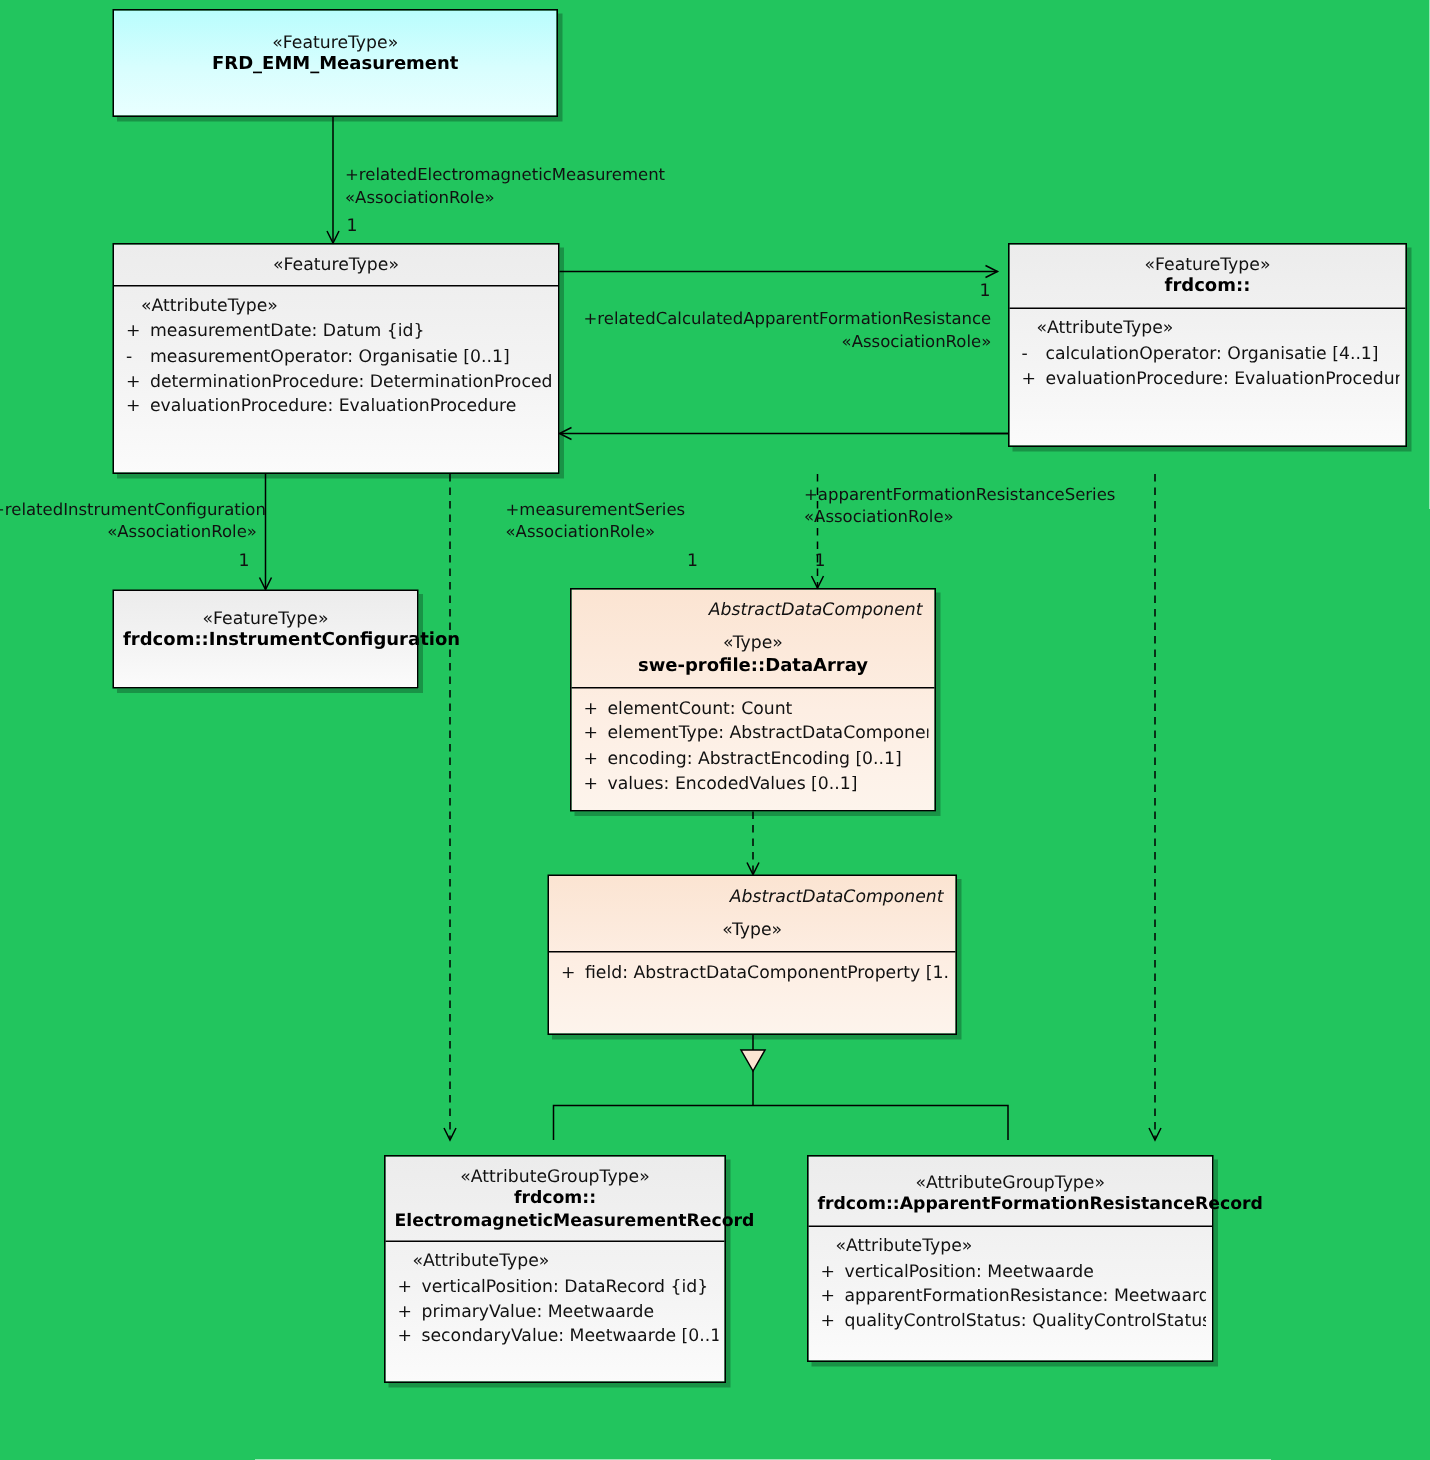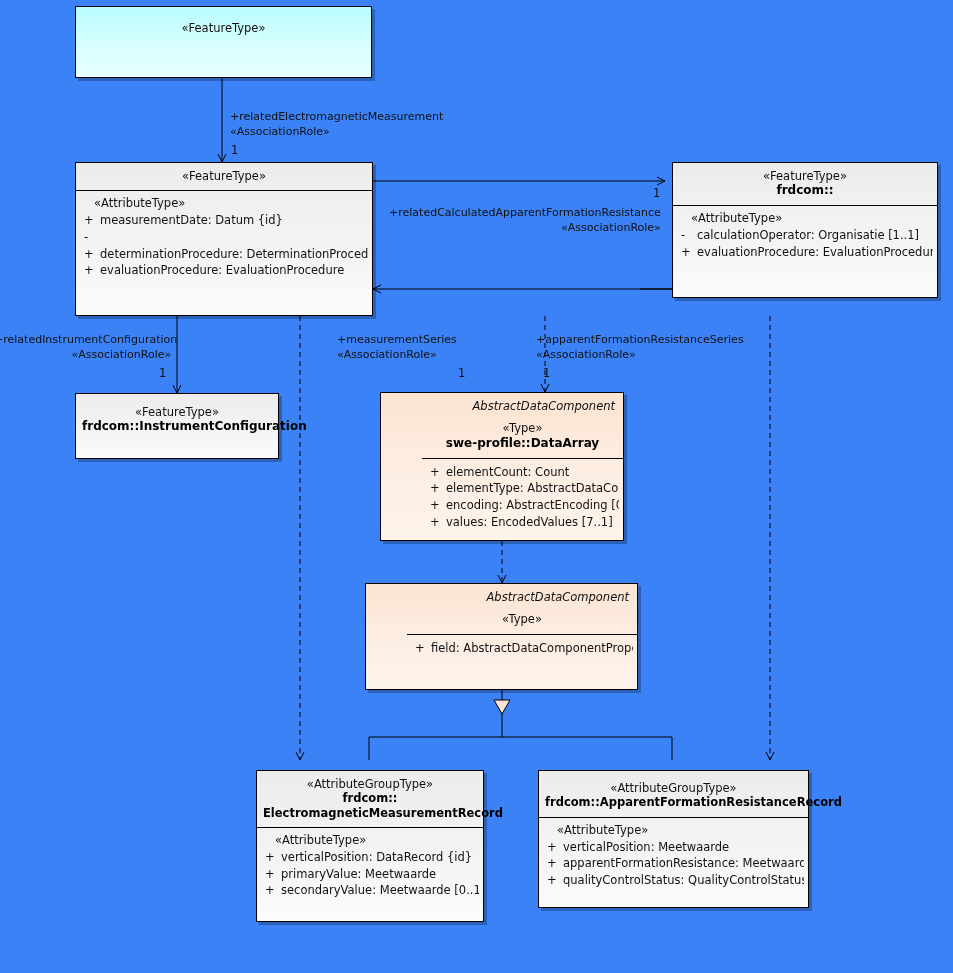--- a/index.html
+++ b/index.html
@@ -4,41 +4,41 @@
 <style>
   html, body {
     margin: 0;
     padding: 0;
     background: #ffffff;
   }
   #canvas {
     position: relative;
     width: 953px;
     height: 973px;
-    background: #3b82f6;
+    background: #22c55e;
     font-family: "DejaVu Sans", sans-serif;
     overflow: hidden;
   }
   svg.edges {
     position: absolute;
     left: 0;
     top: 0;
     width: 953px;
     height: 973px;
     pointer-events: none;
   }
   .box {
     position: absolute;
     box-sizing: border-box;
     border: 1px solid #000;
     background: #f1f1f1;
   }
   .box.cyan   { background: linear-gradient(180deg,#b9fdfd 0%, #d8fefe 55%, #e9ffff 100%); }
   .box.grey   { background: linear-gradient(180deg,#ececec 0%, #f4f4f4 60%, #fbfbfb 100%); }
-  .box.peach  { background: linear-gradient(180deg,#fbe4d2 0%, #fdeee3 55%, #fdf4ec 100%); padding-left: 41px; }
+  .box.peach  { background: linear-gradient(180deg,#fbe4d2 0%, #fdeee3 55%, #fdf4ec 100%); }
   .box.shadow { box-shadow: 3px 3px 0 rgba(0,0,0,0.25); }
   .hdr {
     padding: 6px 6px 7px 6px;
     text-align: center;
     line-height: 1.25;
   }
   .stereo {
     font-size: 11.5px;
     color: #111;
   }
@@ -118,36 +118,38 @@
 
     <path d="M502,690 L502,714" fill="none" stroke="#000" stroke-width="1"></path>
     <path d="M369,760 L369,737 L672,737 L672,760" fill="none" stroke="#000" stroke-width="1"></path>
     <path d="M502,714 L494,700 L510,700 Z" fill="#fbe4d2" stroke="#000" stroke-width="1"></path>
     <path d="M502,737 L502,714" fill="none" stroke="#000" stroke-width="1"></path>
   </svg>
 
   <div class="box cyan shadow" style="left:75px; top:6px; width:297px; height:72px;">
     <div class="hdr" style="padding-top:14px;">
       <div class="stereo">«FeatureType»</div>
+      <div class="cname">FRD_EMM_Measurement</div>
     </div>
   </div>
 
   <div class="box grey shadow" style="left:75px; top:162px; width:298px; height:154px;">
     <div class="hdr">
       <div class="stereo">«FeatureType»</div>
     </div>
     <div class="sep"></div>
     <div class="attrs">
       <div class="attrgrp stereo">«AttributeType»</div>
       <div class="arow">
         <span class="vis">+</span>
         <span class="atext">measurementDate: Datum {id}</span>
       </div>
       <div class="arow">
         <span class="vis">-</span>
+        <span class="atext">measurementOperator: Organisatie [0..1]</span>
       </div>
       <div class="arow">
         <span class="vis">+</span>
         <span class="atext">determinationProcedure: DeterminationProcedure</span>
       </div>
       <div class="arow">
         <span class="vis">+</span>
         <span class="atext">evaluationProcedure: EvaluationProcedure</span>
       </div>
     </div>
@@ -156,21 +158,21 @@
   <div class="box grey shadow" style="left:672px; top:162px; width:266px; height:136px;">
     <div class="hdr">
       <div class="stereo">«FeatureType»</div>
       <div class="cname">frdcom::</div>
     </div>
     <div class="sep"></div>
     <div class="attrs">
       <div class="attrgrp stereo">«AttributeType»</div>
       <div class="arow">
         <span class="vis">-</span>
-        <span class="atext">calculationOperator: Organisatie [1..1]</span>
+        <span class="atext">calculationOperator: Organisatie [4..1]</span>
       </div>
       <div class="arow">
         <span class="vis">+</span>
         <span class="atext">evaluationProcedure: EvaluationProcedure</span>
       </div>
     </div>
   </div>
 
   <div class="box grey shadow" style="left:75px; top:393px; width:204px; height:66px;">
     <div class="hdr" style="padding-top:11px;">
@@ -194,21 +196,21 @@
       <div class="arow">
         <span class="vis">+</span>
         <span class="atext">elementType: AbstractDataComponent</span>
       </div>
       <div class="arow">
         <span class="vis">+</span>
         <span class="atext">encoding: AbstractEncoding [0..1]</span>
       </div>
       <div class="arow">
         <span class="vis">+</span>
-        <span class="atext">values: EncodedValues [7..1]</span>
+        <span class="atext">values: EncodedValues [0..1]</span>
       </div>
     </div>
   </div>
 
   <div class="box peach shadow" style="left:365px; top:583px; width:273px; height:107px;">
     <div class="hdr">
       <div class="stereo ital" style="text-align:right; padding-right:2px;">AbstractDataComponent</div>
       <div class="stereo" style="margin-top:8px;">«Type»</div>
     </div>
     <div class="sep"></div>
@@ -284,19 +286,19 @@
     <div style="text-align:right; padding-right:6px;">«AssociationRole»</div>
   </div>
   <div class="lbl mult" style="left:159px; top:366px;">1</div>
 
   <div class="lbl" style="left:337px; top:333px;">
     <div>+measurementSeries</div>
     <div>«AssociationRole»</div>
   </div>
   <div class="lbl mult" style="left:458px; top:366px;">1</div>
 
-  <div class="lbl" style="left:536px; top:333px;">
+  <div class="lbl" style="left:536px; top:323px;">
     <div>+apparentFormationResistanceSeries</div>
     <div>«AssociationRole»</div>
   </div>
   <div class="lbl mult" style="left:543px; top:366px;">1</div>
 
 </div>
 
 </body></html>

